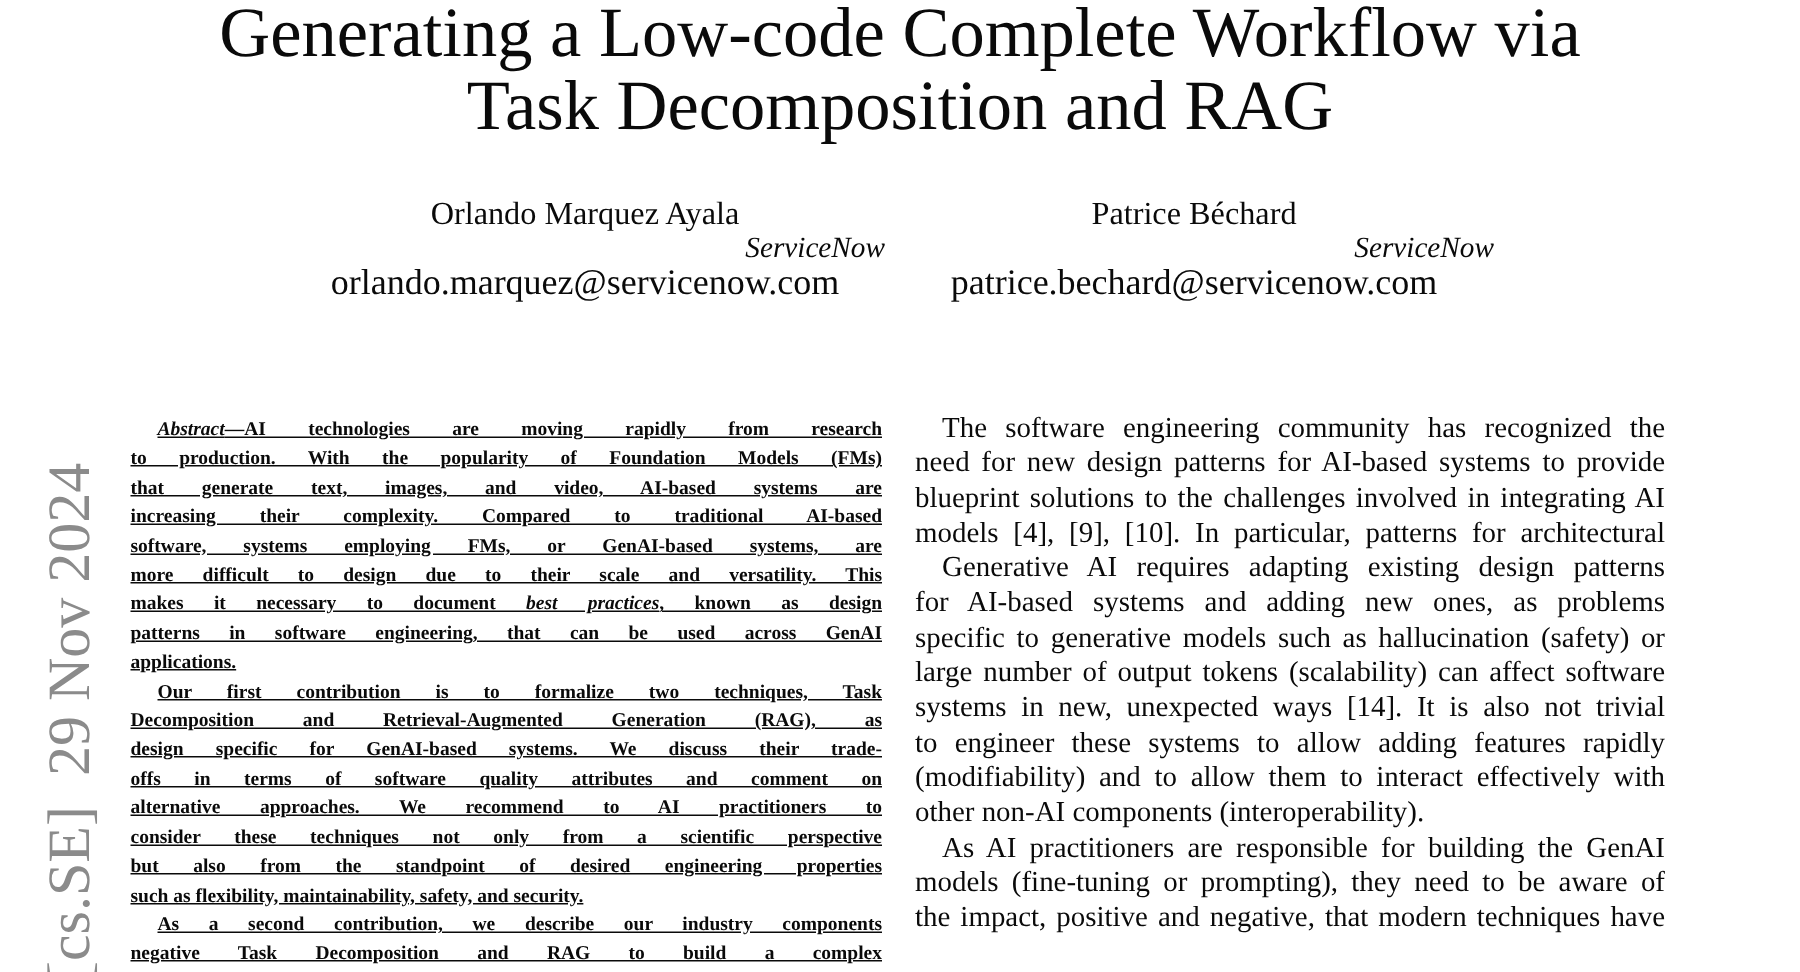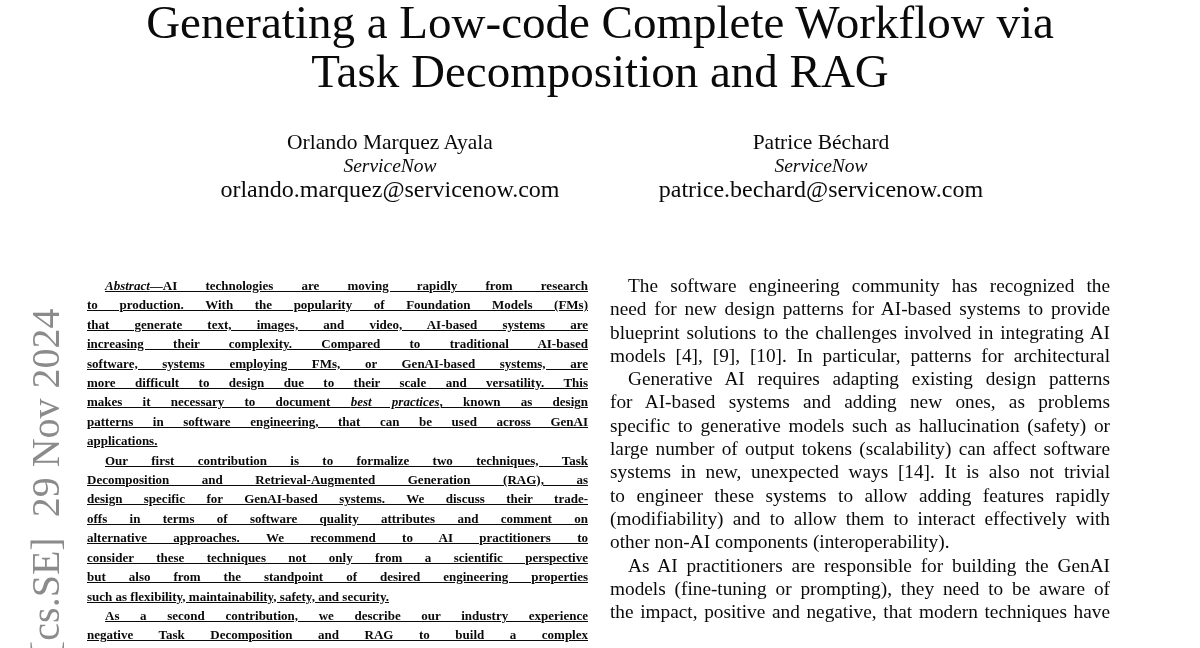--- a/index.html
+++ b/index.html
@@ -9,23 +9,23 @@
     position:relative; width:1200px; height:648px;
     background:#ffffff; overflow:hidden;
     font-family:"Liberation Serif", serif; color:#0a0a0a;
   }
   .paper-title {
     position:absolute; top:-2px; left:0; width:1200px;
     text-align:center; font-size:47px; line-height:49px; font-weight:400;
   }
   .author { position:absolute; top:129px; text-align:center; }
   .author--first  { left:190px; width:400px; }
-  .author--second { left:621px; width:400px; }
+  .author--second { left:596px; width:400px; }
   .author__name  { font-size:21.5px; line-height:26px; }
-  .author__affil { font-size:19.5px; line-height:22px; font-style:italic; }
+  .author__affil { font-size:19.5px; line-height:22px; font-style:italic;text-align:right; }
   .author__email { font-size:24px; line-height:24px; }
   .column { position:absolute; }
   .column--left {
     left:87px; top:276px; width:501px;
     font-size:13px; line-height:19.4px; font-weight:bold;text-decoration:underline;
   }
   .column--right {
     left:610px; top:274px; width:500px;
     font-size:19.3px; line-height:23.3px;
   }
@@ -80,21 +80,21 @@
         <div class="line first">Our first contribution is to formalize two techniques, Task</div>
         <div class="line">Decomposition and Retrieval-Augmented Generation (RAG), as</div>
         <div class="line">design specific for GenAI-based systems. We discuss their trade-</div>
         <div class="line">offs in terms of software quality attributes and comment on</div>
         <div class="line">alternative approaches. We recommend to AI practitioners to</div>
         <div class="line">consider these techniques not only from a scientific perspective</div>
         <div class="line">but also from the standpoint of desired engineering properties</div>
         <div class="line lastline">such as flexibility, maintainability, safety, and security.</div>
       </div>
     <div class="para">
-        <div class="line first">As a second contribution, we describe our industry experience</div>
+        <div class="line first">As a second contribution, we describe our industry components</div>
         <div class="line">negative Task Decomposition and RAG to build a complex</div>
       </div>
   </div>
 
   <div class="column column--right">
     <div class="para">
         <div class="line first">The software engineering community has recognized the</div>
         <div class="line">need for new design patterns for AI-based systems to provide</div>
         <div class="line">blueprint solutions to the challenges involved in integrating AI</div>
         <div class="line">models [4], [9], [10]. In particular, patterns for architectural</div>

